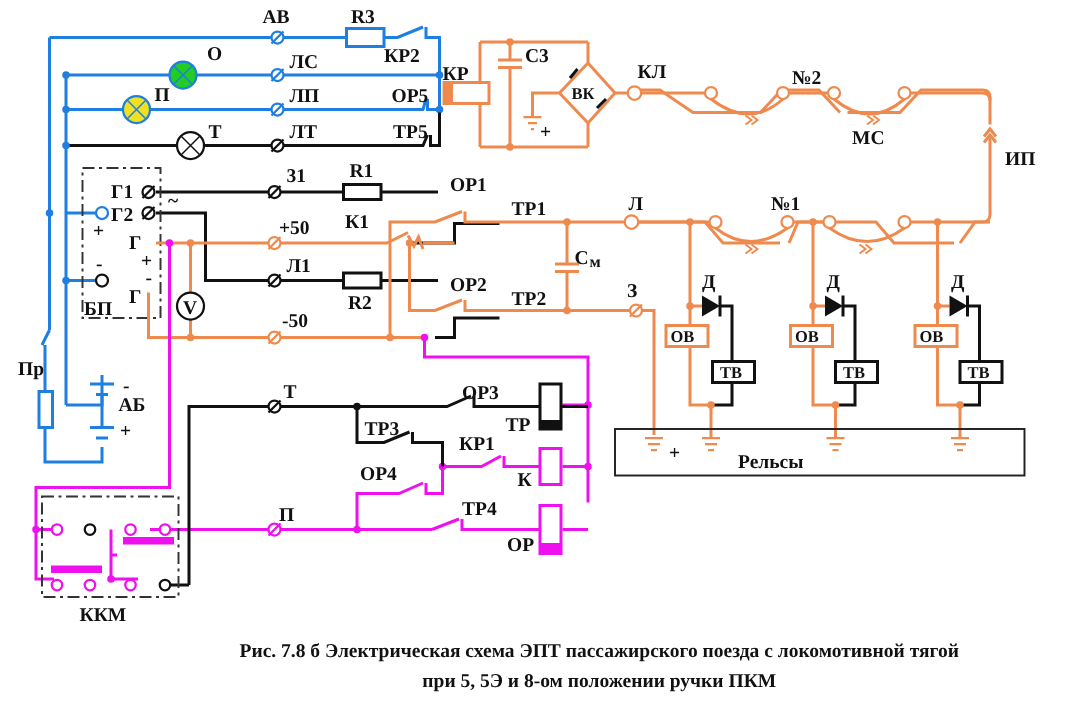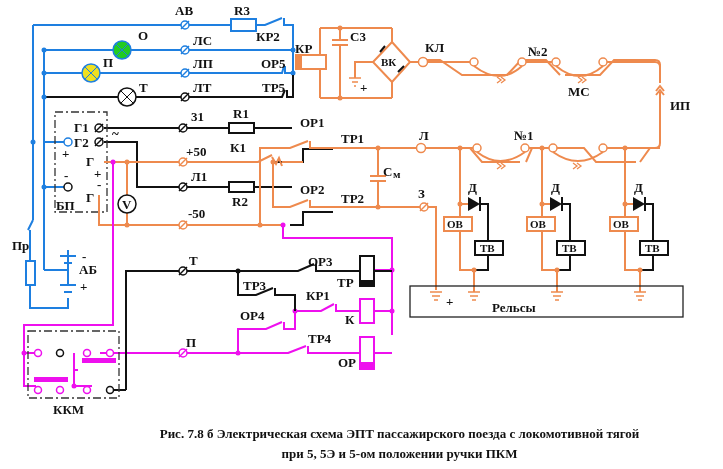--- a/index.html
+++ b/index.html
@@ -364,13 +364,13 @@
     <text class="lbl" x="345" y="324">К</text>
     <text class="lbl" x="240" y="320">ОР4</text>
     <text class="lbl" x="186" y="347">П</text>
     <text class="lbl" x="308" y="343">ТР4</text>
     <text class="lbl" x="338" y="367">ОР</text>
     <text class="lbl" x="53" y="414">ККМ</text>
   </g>
 </svg>
 
 <div class="caption" style="top:426px;padding-left:95px;box-sizing:border-box;">Рис. 7.8 б   Электрическая схема ЭПТ пассажирского поезда с локомотивной тягой</div>
-<div class="caption" style="top:446px;padding-left:95px;box-sizing:border-box;">при 5, 5Э и 5-ом положении ручки ПКМ</div>
+<div class="caption" style="top:446px;padding-left:95px;box-sizing:border-box;">при 5, 5Э и 8-ом положении ручки ПКМ</div>
 
 </body></html>

